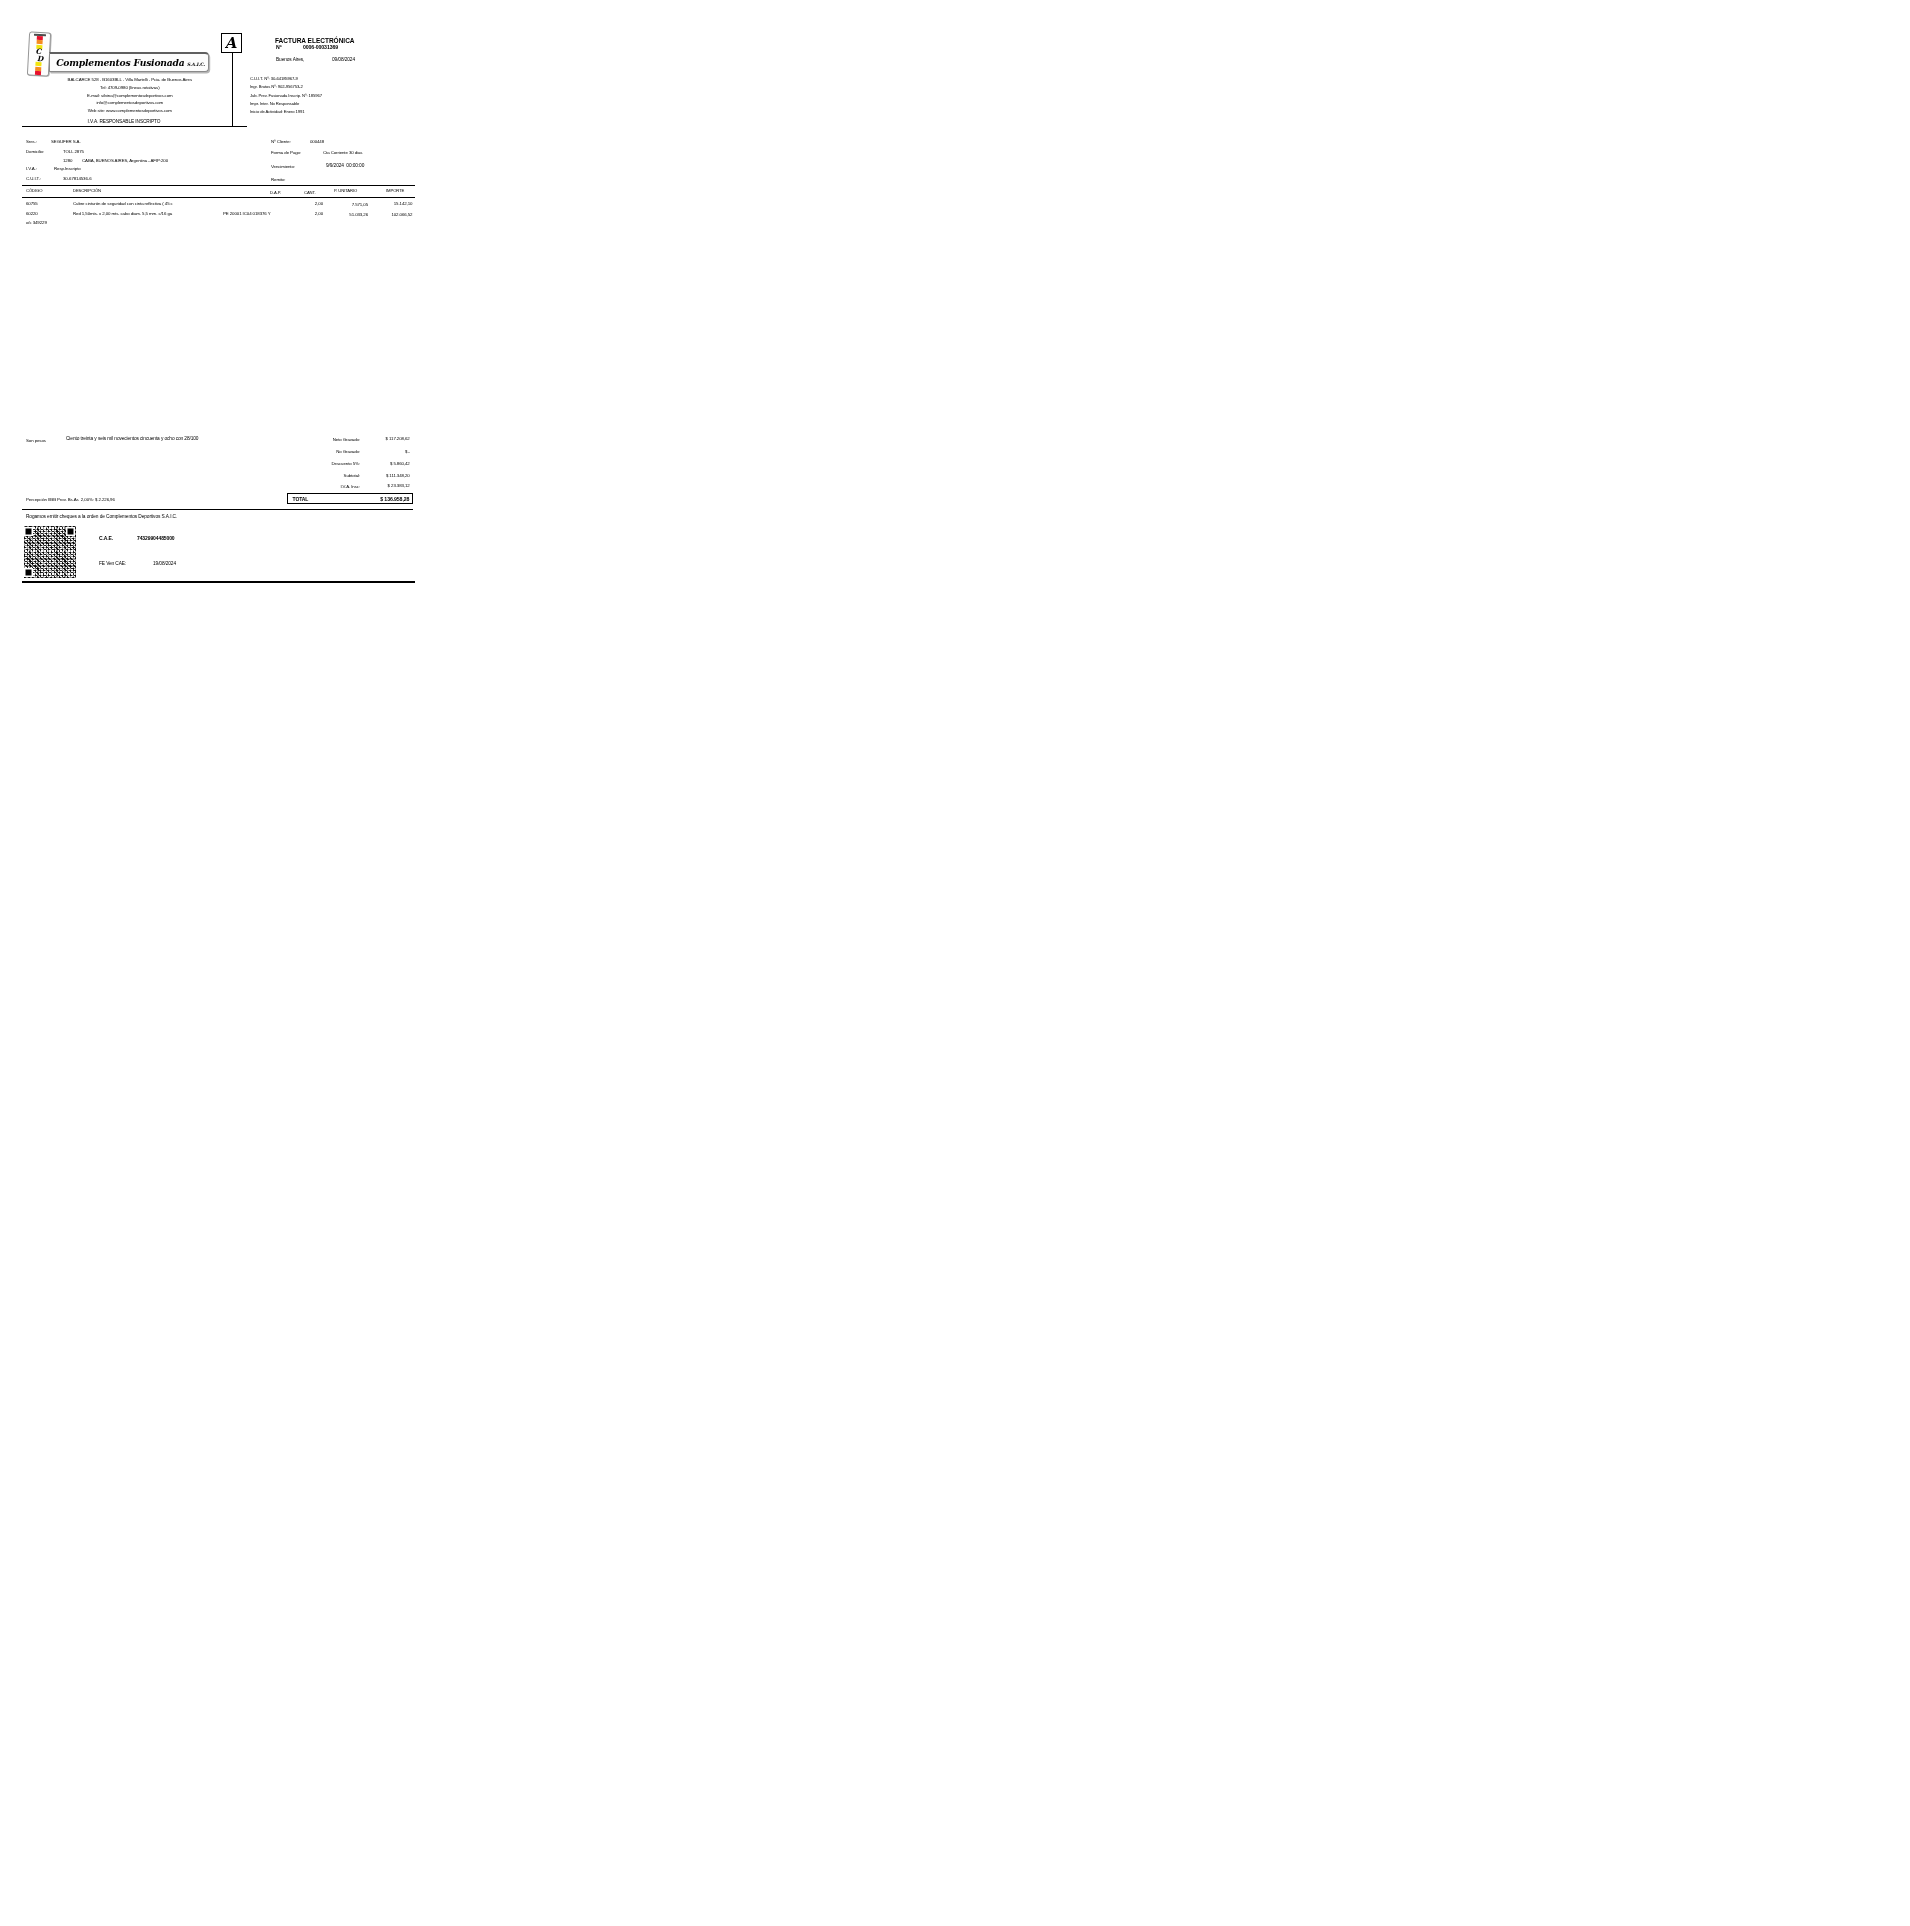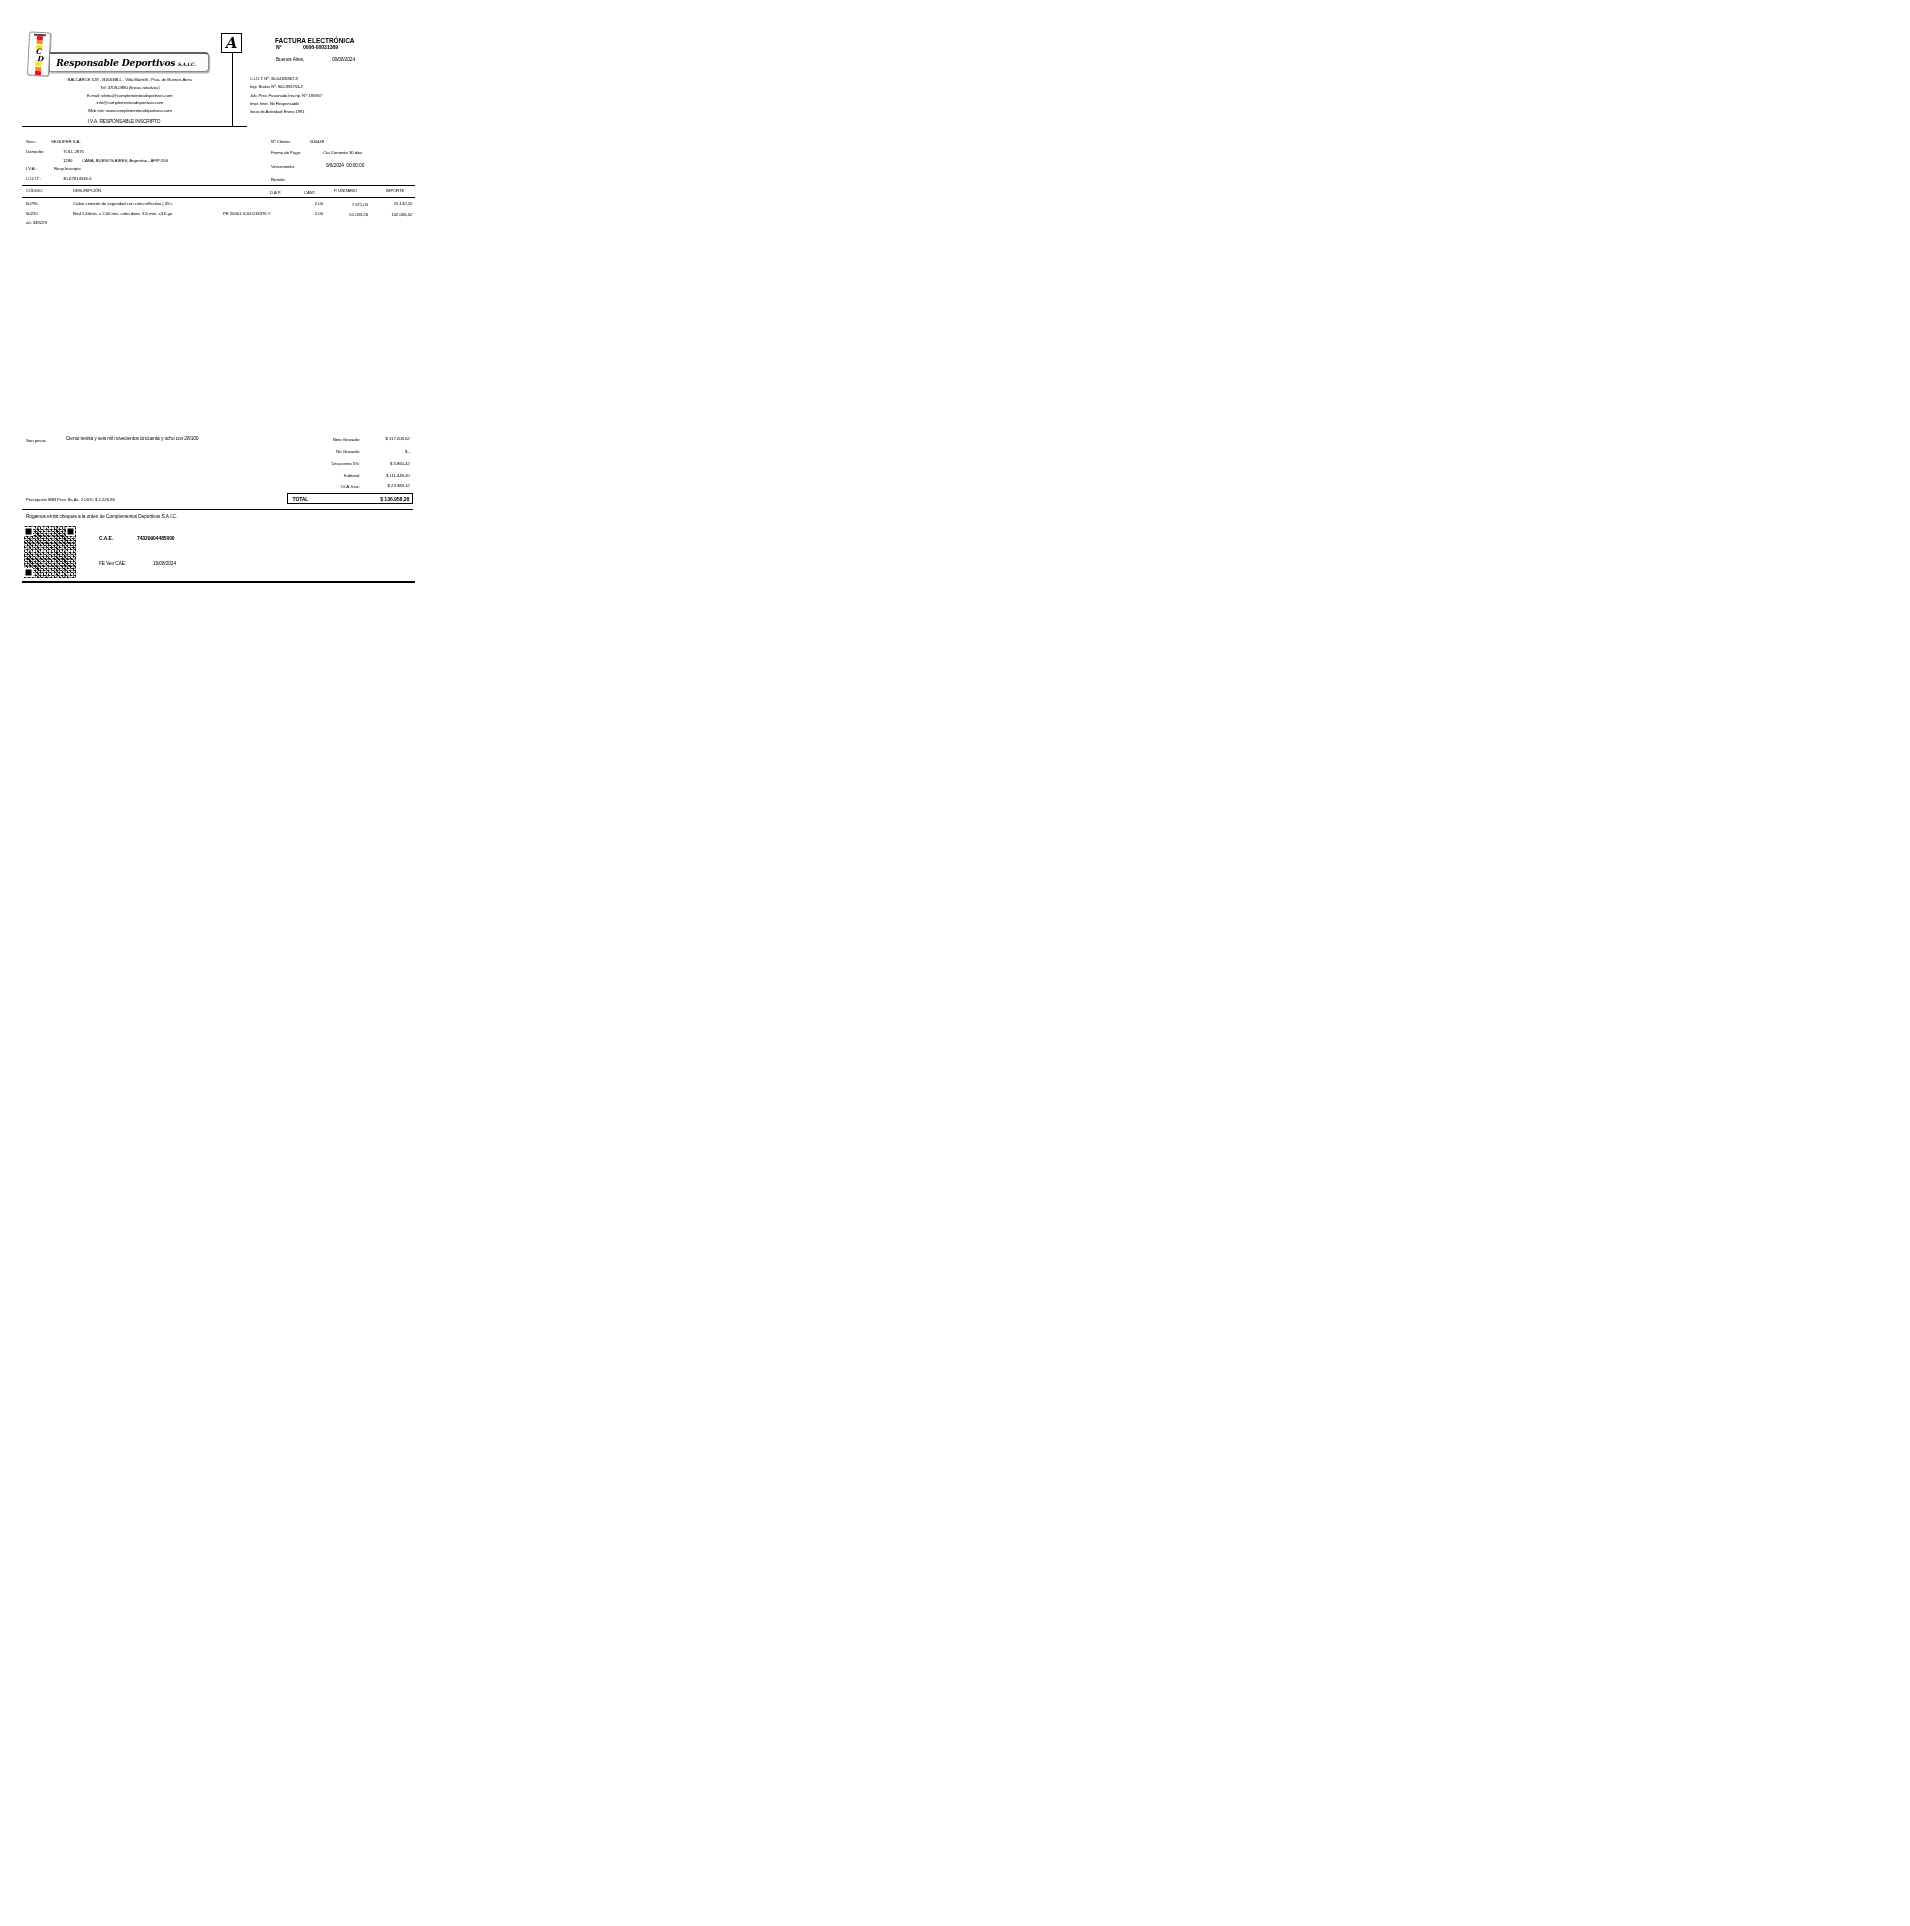--- a/index.html
+++ b/index.html
@@ -68,21 +68,21 @@
       <div class="sq" style="background:#e8112d"></div>
       <div class="sq" style="background:#f68b1f"></div>
       <div class="sq" style="background:#f2e50e"></div>
       <div class="logo-letter">C</div>
       <div class="logo-letter" style="margin-left:4.6px">D</div>
       <div class="sq" style="background:#f2e50e"></div>
       <div class="sq" style="background:#f68b1f"></div>
       <div class="sq" style="background:#e8112d"></div>
     </div>
     <div class="logo-horiz">
-      <span class="logo-name">Responsable Deportivos</span>
+      <span class="logo-name">Complementos Fusionada</span>
       <span class="logo-suffix">S.A.I.C.</span>
     </div>
   </div>
 
   <div class="letterbox">
     <span>A</span>
   </div>
   <div class="vline"></div>
 
   <div class="abs b" style="left:275px;top:37px;font-size:6.5px;letter-spacing:0;">FACTURA ELECTRÓNICA</div>

